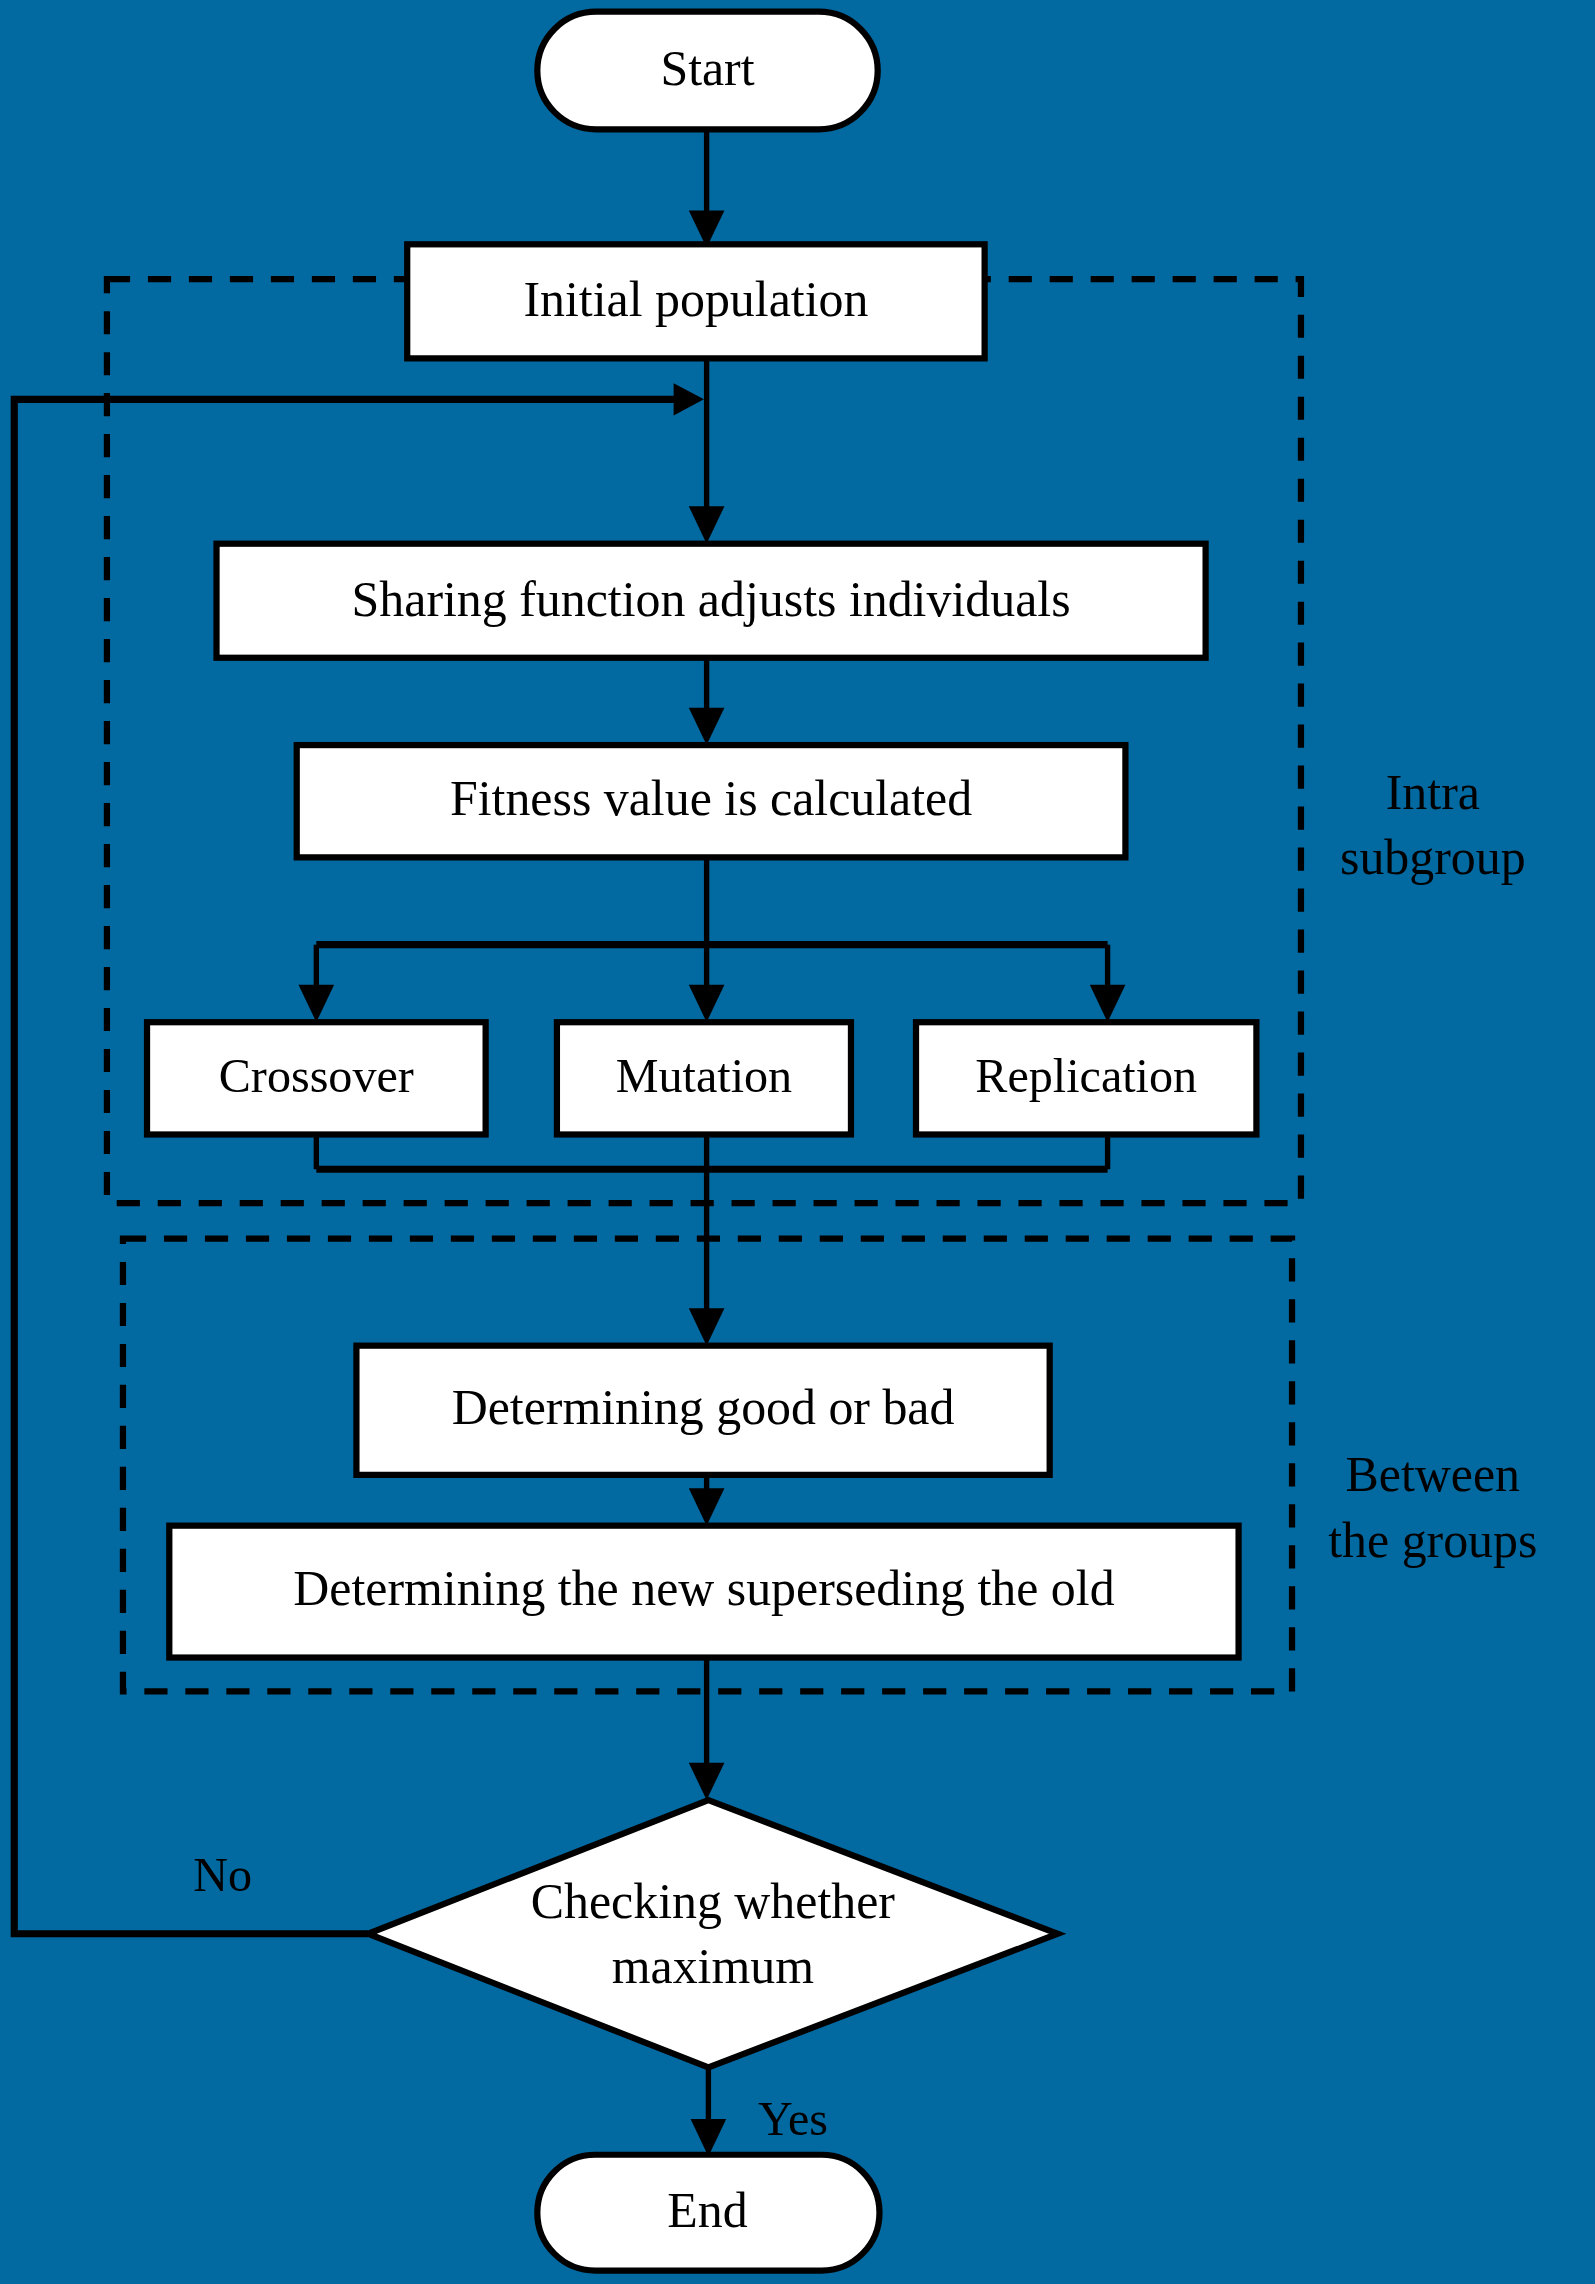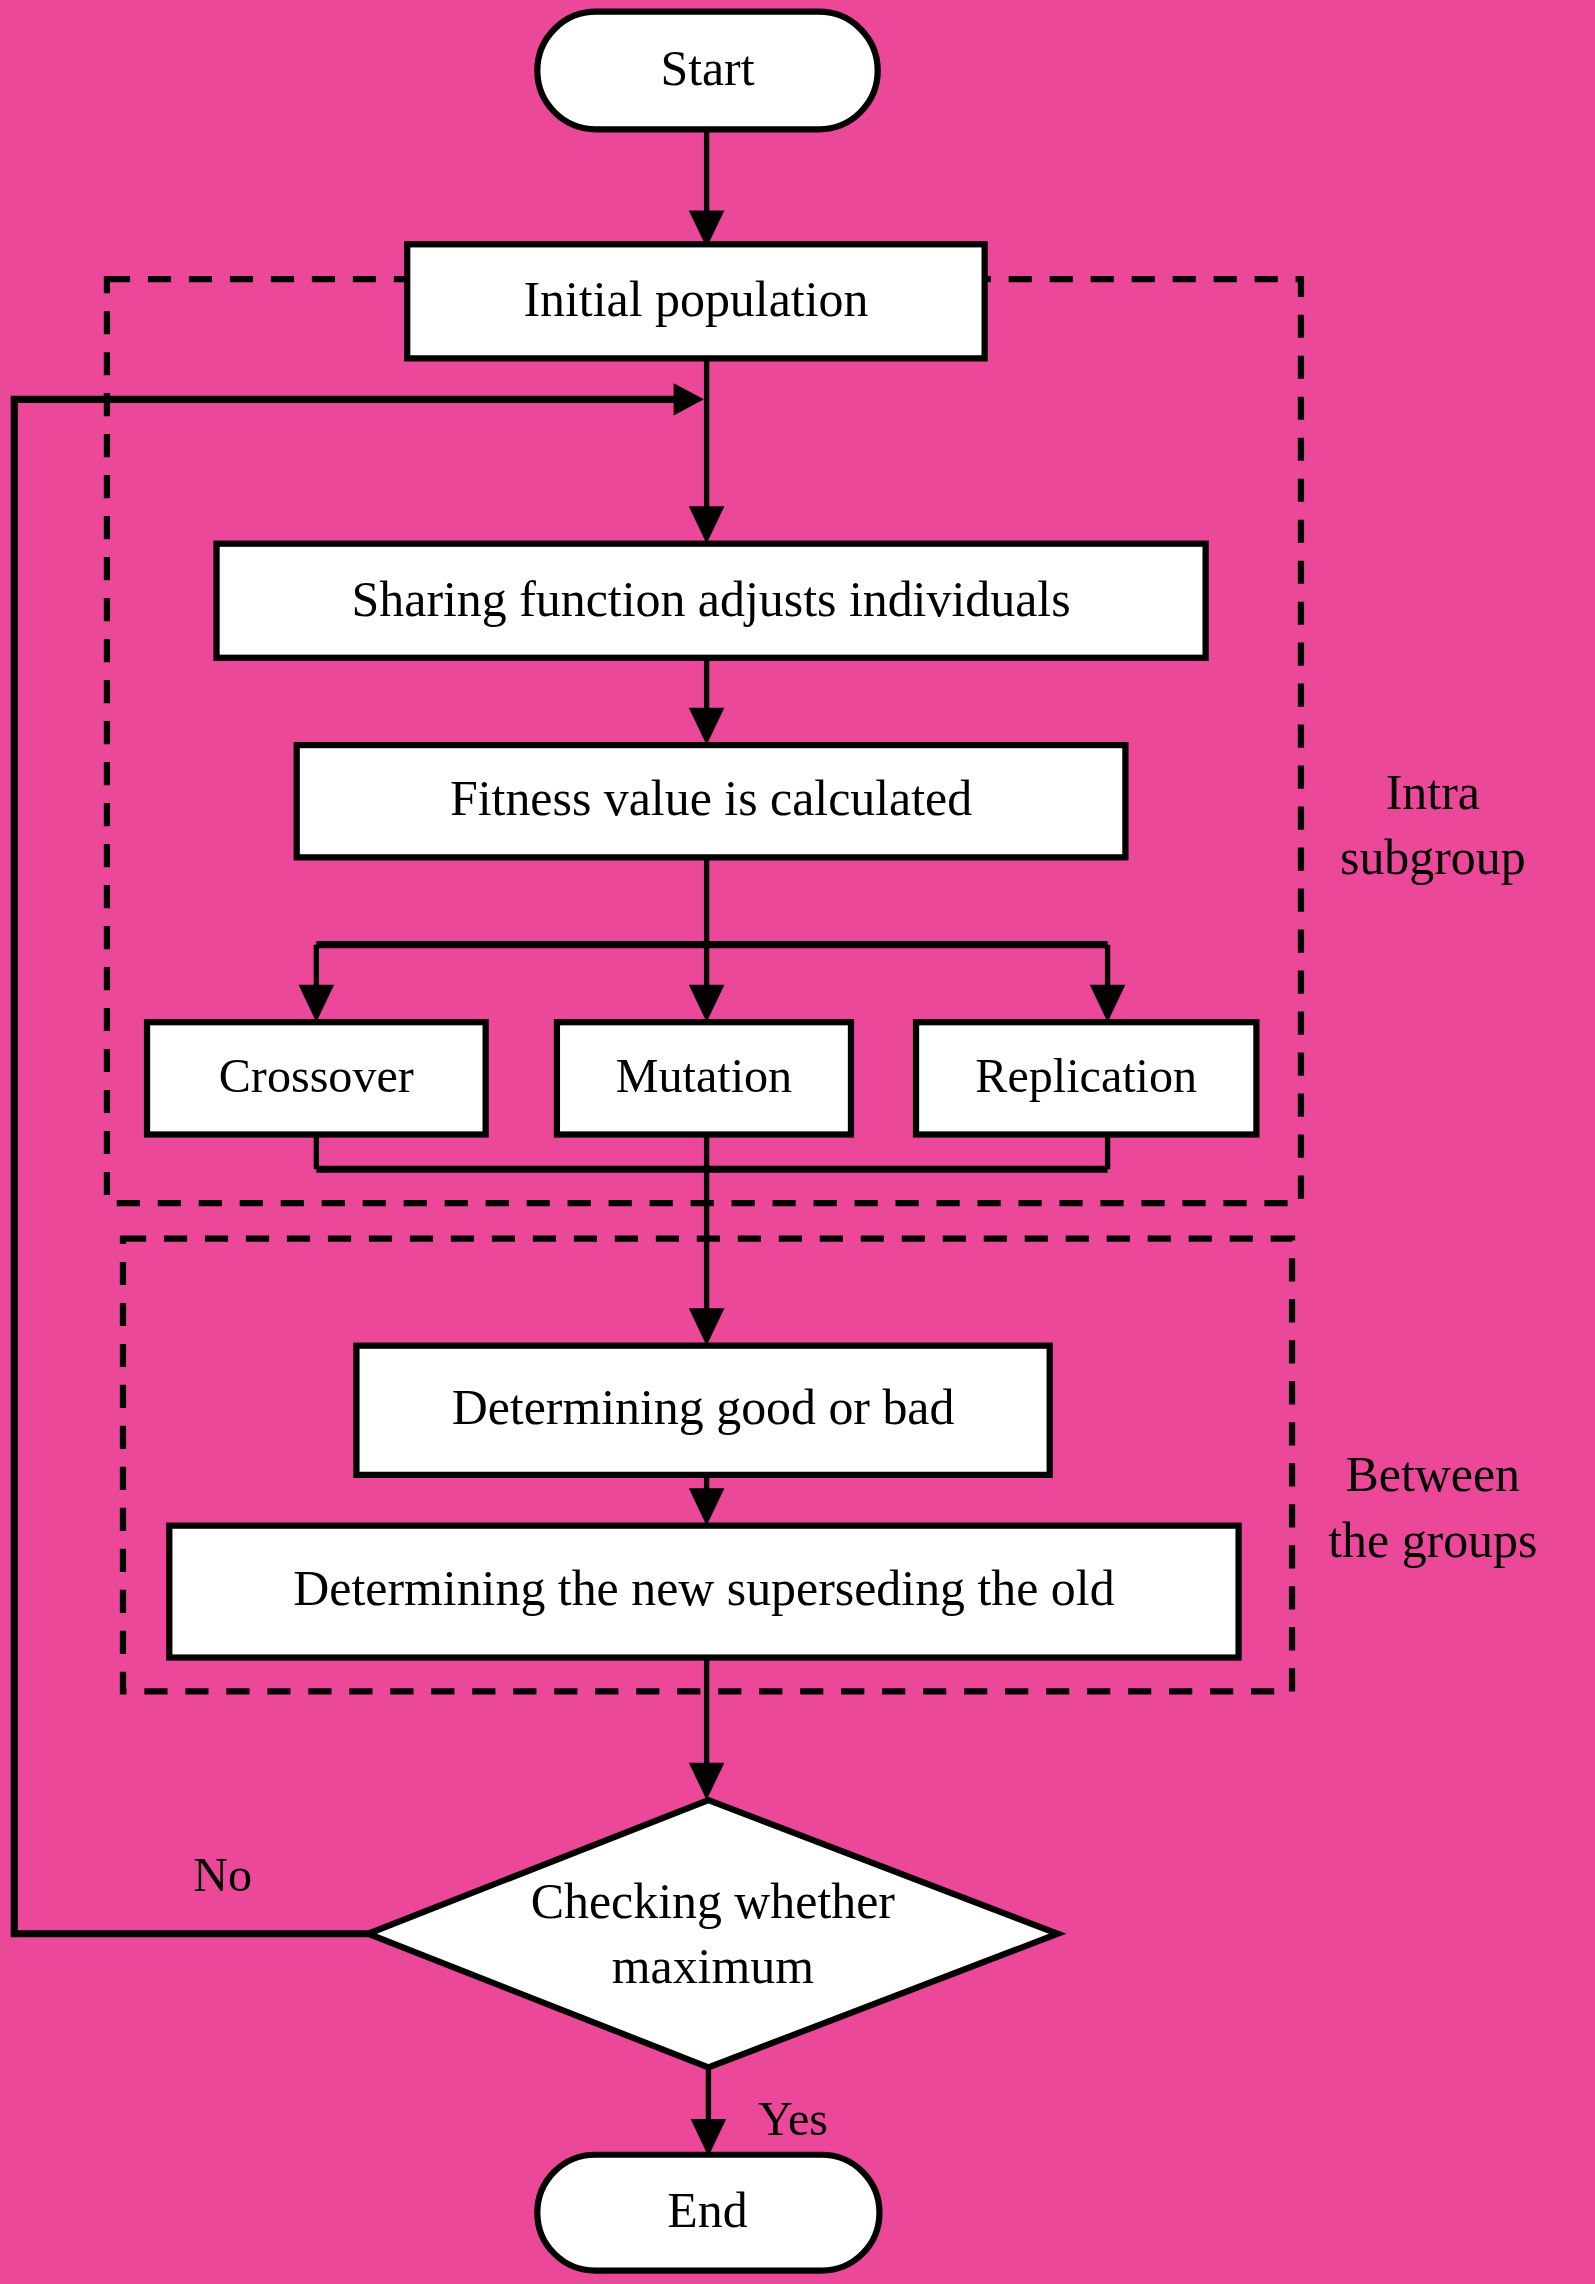--- a/index.html
+++ b/index.html
@@ -10,21 +10,21 @@
   body {
     font-family: "Liberation Serif", "DejaVu Serif", serif;
     width: 1595px;
     height: 2285px;
     overflow: hidden;
   }
   #flowchart-root {
     position: relative;
     width: 1595px;
     height: 2285px;
-    background: #ec4899;
+    background: #0369a1;
   }
   svg#flow-svg {
     display: block;
     width: 1595px;
     height: 2285px;
   }
   .node-shape {
     fill: #ffffff;
     stroke: #000000;
     stroke-width: 7;

